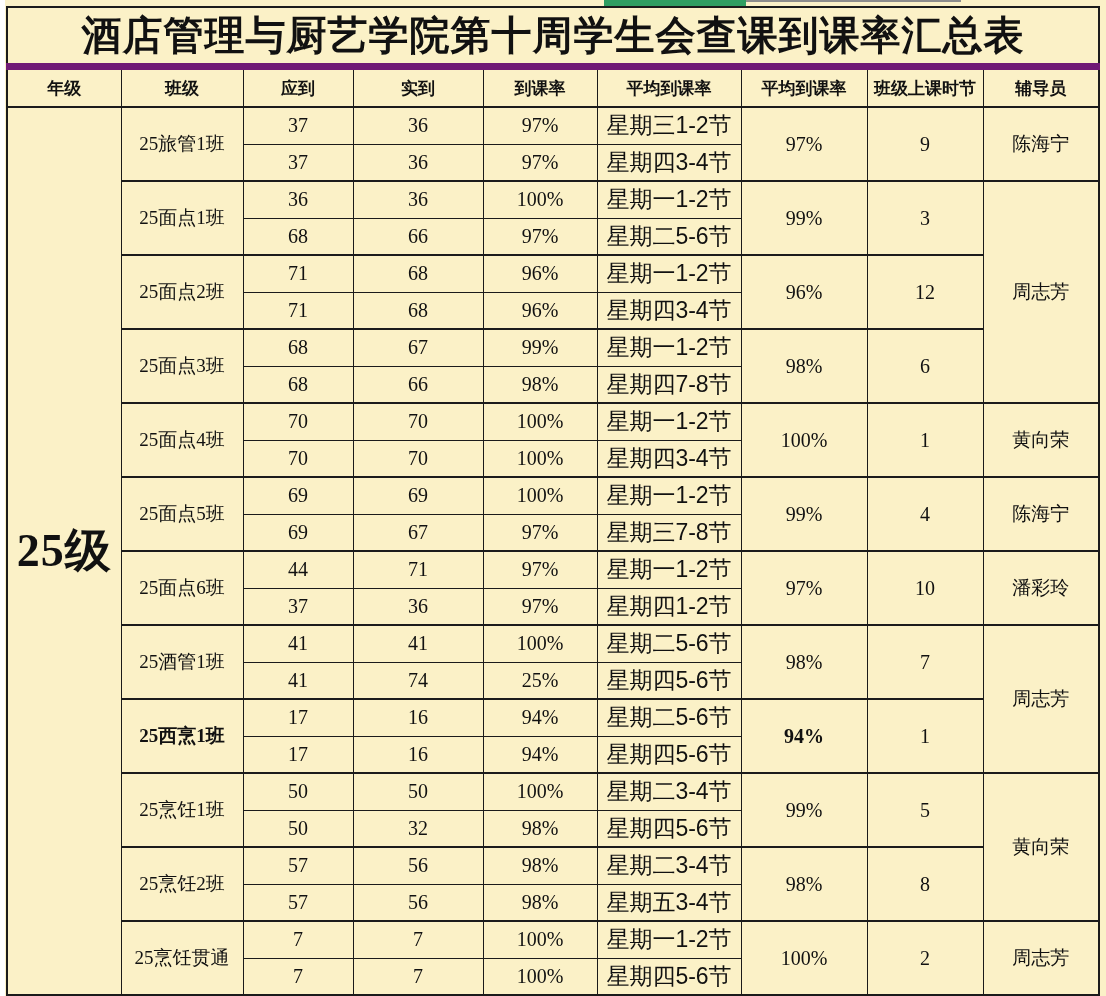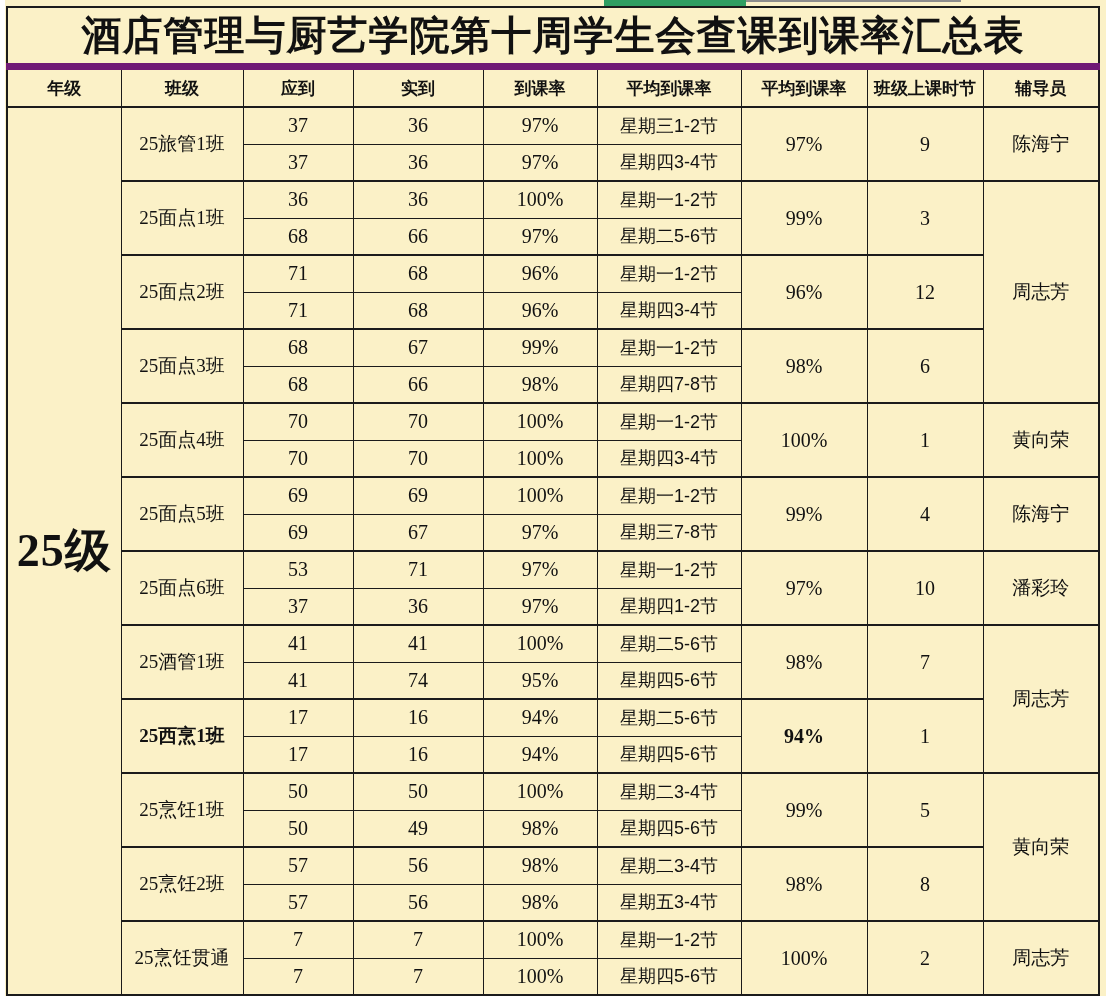--- a/index.html
+++ b/index.html
@@ -44,21 +44,21 @@
   .class-cell{
     font-family:Liberation Serif, serif;
     font-size:19px;
   }
   .num-cell{
     font-family:"Liberation Serif","DejaVu Serif",serif;
     font-size:20px;
   }
   .time-cell{
     font-family:"Liberation Sans","DejaVu Sans",sans-serif;
-    font-size:18px;font-weight:500;
+    font-size:23px;font-weight:500;
   }
   .counselor-cell{
     font-family:"Liberation Sans","DejaVu Sans",sans-serif;
     font-size:19px;font-weight:500;
   }
   .bold-cell{font-weight:bold;}
   .sliver-row{height:12px;}
 </style>
 </head>
 <body style="background: rgb(251, 241, 199);">
@@ -186,21 +186,21 @@
         <td class="counselor-cell" rowspan="2">陈海宁</td>
       </tr>
       <tr>
         <td class="num-cell">69</td>
         <td class="num-cell">67</td>
         <td class="num-cell">97%</td>
         <td class="time-cell">星期三7-8节</td>
       </tr>
       <tr class="block-start">
         <td class="class-cell" rowspan="2">25面点6班</td>
-        <td class="num-cell">53</td>
+        <td class="num-cell">44</td>
         <td class="num-cell">71</td>
         <td class="num-cell">97%</td>
         <td class="time-cell">星期一1-2节</td>
         <td class="num-cell" rowspan="2">97%</td>
         <td class="num-cell" rowspan="2">10</td>
         <td class="counselor-cell" rowspan="2">潘彩玲</td>
       </tr>
       <tr>
         <td class="num-cell">37</td>
         <td class="num-cell">36</td>
@@ -213,21 +213,21 @@
         <td class="num-cell">41</td>
         <td class="num-cell">100%</td>
         <td class="time-cell">星期二5-6节</td>
         <td class="num-cell" rowspan="2">98%</td>
         <td class="num-cell" rowspan="2">7</td>
         <td class="counselor-cell" rowspan="4">周志芳</td>
       </tr>
       <tr>
         <td class="num-cell">41</td>
         <td class="num-cell">74</td>
-        <td class="num-cell">95%</td>
+        <td class="num-cell">25%</td>
         <td class="time-cell">星期四5-6节</td>
       </tr>
       <tr class="block-start">
         <td class="class-cell bold-cell" rowspan="2">25西烹1班</td>
         <td class="num-cell">17</td>
         <td class="num-cell">16</td>
         <td class="num-cell">94%</td>
         <td class="time-cell">星期二5-6节</td>
         <td class="num-cell bold-cell" rowspan="2">94%</td>
         <td class="num-cell" rowspan="2">1</td>
@@ -243,21 +243,21 @@
         <td class="num-cell">50</td>
         <td class="num-cell">50</td>
         <td class="num-cell">100%</td>
         <td class="time-cell">星期二3-4节</td>
         <td class="num-cell" rowspan="2">99%</td>
         <td class="num-cell" rowspan="2">5</td>
         <td class="counselor-cell" rowspan="4">黄向荣</td>
       </tr>
       <tr>
         <td class="num-cell">50</td>
-        <td class="num-cell">49</td>
+        <td class="num-cell">32</td>
         <td class="num-cell">98%</td>
         <td class="time-cell">星期四5-6节</td>
       </tr>
       <tr class="block-start">
         <td class="class-cell" rowspan="2">25烹饪2班</td>
         <td class="num-cell">57</td>
         <td class="num-cell">56</td>
         <td class="num-cell">98%</td>
         <td class="time-cell">星期二3-4节</td>
         <td class="num-cell" rowspan="2">98%</td>

